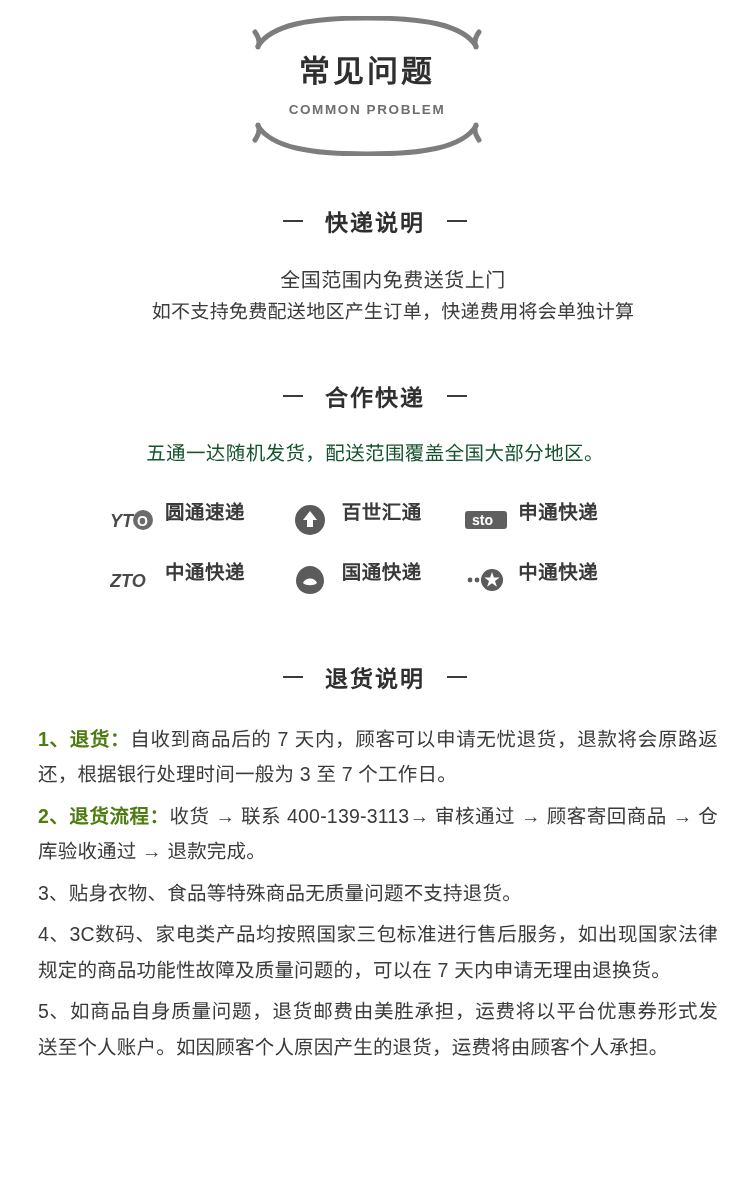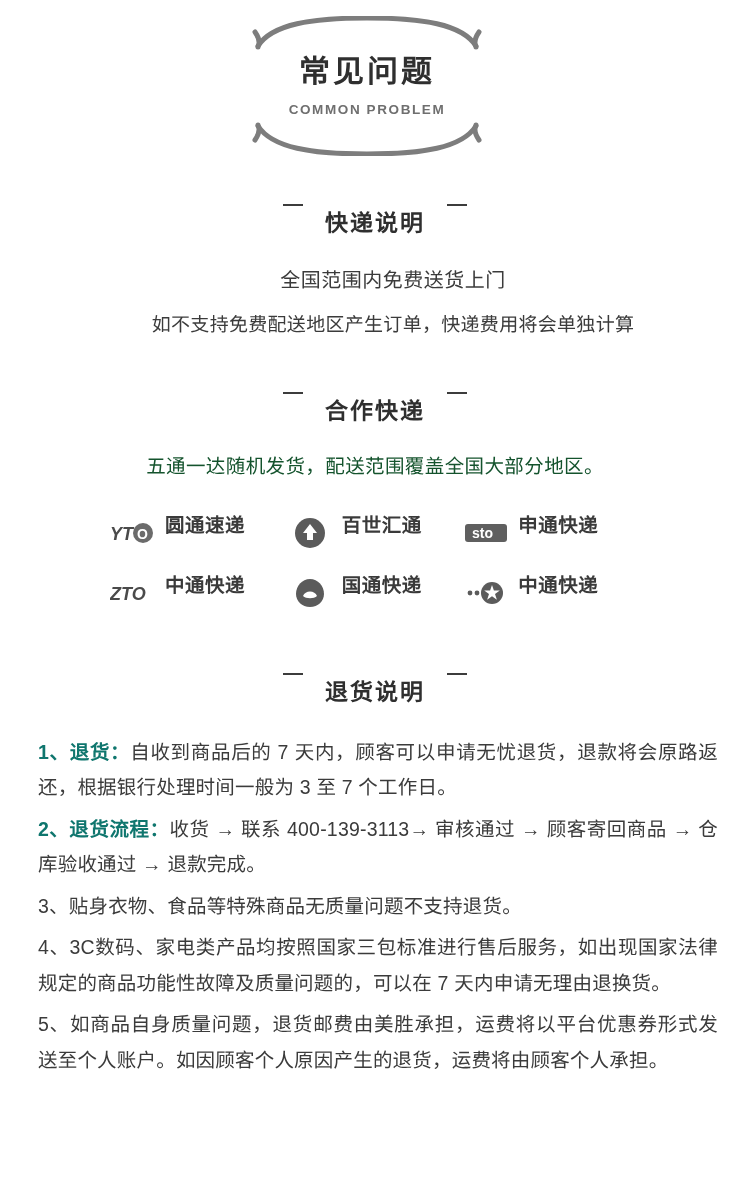--- a/index.html
+++ b/index.html
@@ -67,21 +67,21 @@
     font-weight: bold;
   }
 
   
   .section {
     width: 750px;
     box-sizing: border-box;
   }
   .sec-head {
     display: flex;
-    align-items: flex-start;
+    align-items: center;
     justify-content: center;
     gap: 22px;
     margin: 4px auto;
   }
   .sec-head .dash {
     display: inline-block;
     width: 20px;
     height: 2px;
     background: #3c3c3c;
   }
@@ -108,21 +108,21 @@
   }
   .express-lines .l2 {
     font-size: 16.5px;
     color: #555555;
     margin-top: 16px;
     letter-spacing: 0.5px;
   }
   .express-lines .l3 {
     font-size: 19px;
     color: #3b3b3b;
-    margin-top: 16px;
+    margin-top: 3px;
     letter-spacing: 0.3px;
   }
 
   
   .partner-block {
     margin-top: 56px;
   }
   .partner-note {
     margin-top: 24px;
     text-align: center;
@@ -175,21 +175,21 @@
     font-size: 19.5px;
     line-height: 1.82;
     color: #3b3b3b;
     margin-bottom: 6px;
     text-align: justify;
     text-justify: inter-ideograph;
     letter-spacing: 0.2px;
   }
   .return-list li .lead {
     font-weight: bold;
-    color: #0f766e;
+    color: #4d7c0f;
   }
   .footer-pad { height: 40px; }
 </style>
 </head>
 <body>
 
 <div class="page">
 
   <div class="header">
     <div class="header-inner">

